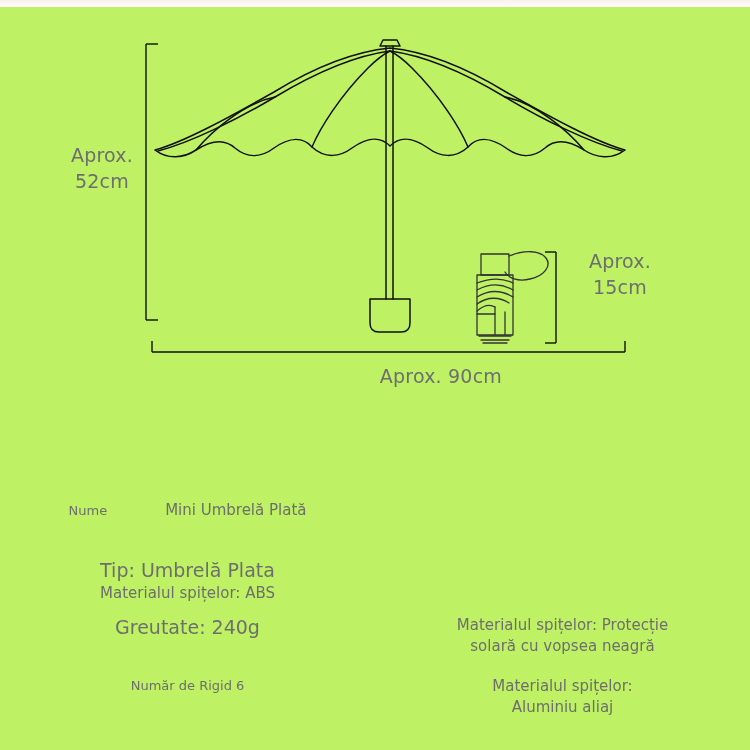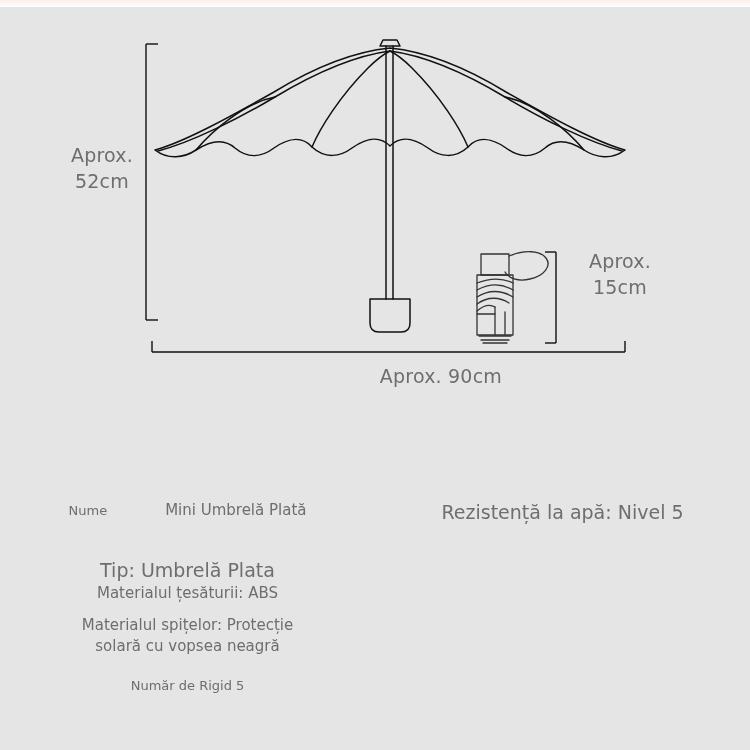--- a/index.html
+++ b/index.html
@@ -11,21 +11,21 @@
     height: 750px;
     background: #ffffff;
     font-family: "DejaVu Sans", "Liberation Sans", sans-serif;
     overflow: hidden;
     position: relative;
   }
   #page {
     position: relative;
     width: 750px;
     height: 750px;
-    background: #e5e5e5;
+    background: #bef264;
     overflow: hidden;
   }
   
   .top-band {
     position: absolute;
     left: 0;
     top: 0;
     width: 750px;
     height: 7px;
     background: linear-gradient(to bottom, #fbf1ea 0%, #fdf7f3 55%, #ffffff 100%);
@@ -210,41 +210,45 @@
 
   <div class="specs">
 
     <div class="spec-row" style="top:22px;">
       <div class="spec-col-left">
         <div class="label-pair">
           <span class="spec-text sz-sm">Nume</span>
           <span class="spec-text sz-md">Mini Umbrelă Plată</span>
         </div>
       </div>
+    </div>
+
+    <div class="spec-row" style="top:80px;flex-direction:column;">
+      <div class="spec-col-left">
+        <span class="spec-text sz-lg">Tip: Umbrelă Plata</span>
+      </div>
       <div class="spec-col-right">
-        <span class="spec-text sz-lg">Rezistență la apă: Nivel 5</span>
-      </div>
-    </div>
-
-    <div class="spec-row" style="top:80px;flex-direction:column;">
-      <div class="spec-col-left">
-        <span class="spec-text sz-lg">Tip: Umbrelă Plata</span>
-      </div>
-      <div class="spec-col-right">
-        <span class="spec-text sz-md">Materialul țesăturii: ABS</span>
+        <span class="spec-text sz-md">Materialul spițelor: ABS</span>
       </div>
     </div>
 
     <div class="spec-row" style="top:137px;">
+      <div class="spec-col-left">
+        <span class="spec-text sz-lg">Greutate: 240g</span>
+      </div>
       <div class="spec-col-right">
         <span class="spec-text sz-md">Materialul spițelor: Protecție
 solară cu vopsea neagră</span>
       </div>
     </div>
 
     <div class="spec-row" style="top:198px;">
       <div class="spec-col-left">
-        <span class="spec-text sz-sm">Număr de Rigid 5</span>
+        <span class="spec-text sz-sm">Număr de Rigid 6</span>
+      </div>
+      <div class="spec-col-right">
+        <span class="spec-text sz-md">Materialul spițelor:
+Aluminiu aliaj</span>
       </div>
     </div>
 
   </div>
 </div>
 
 </body></html>

